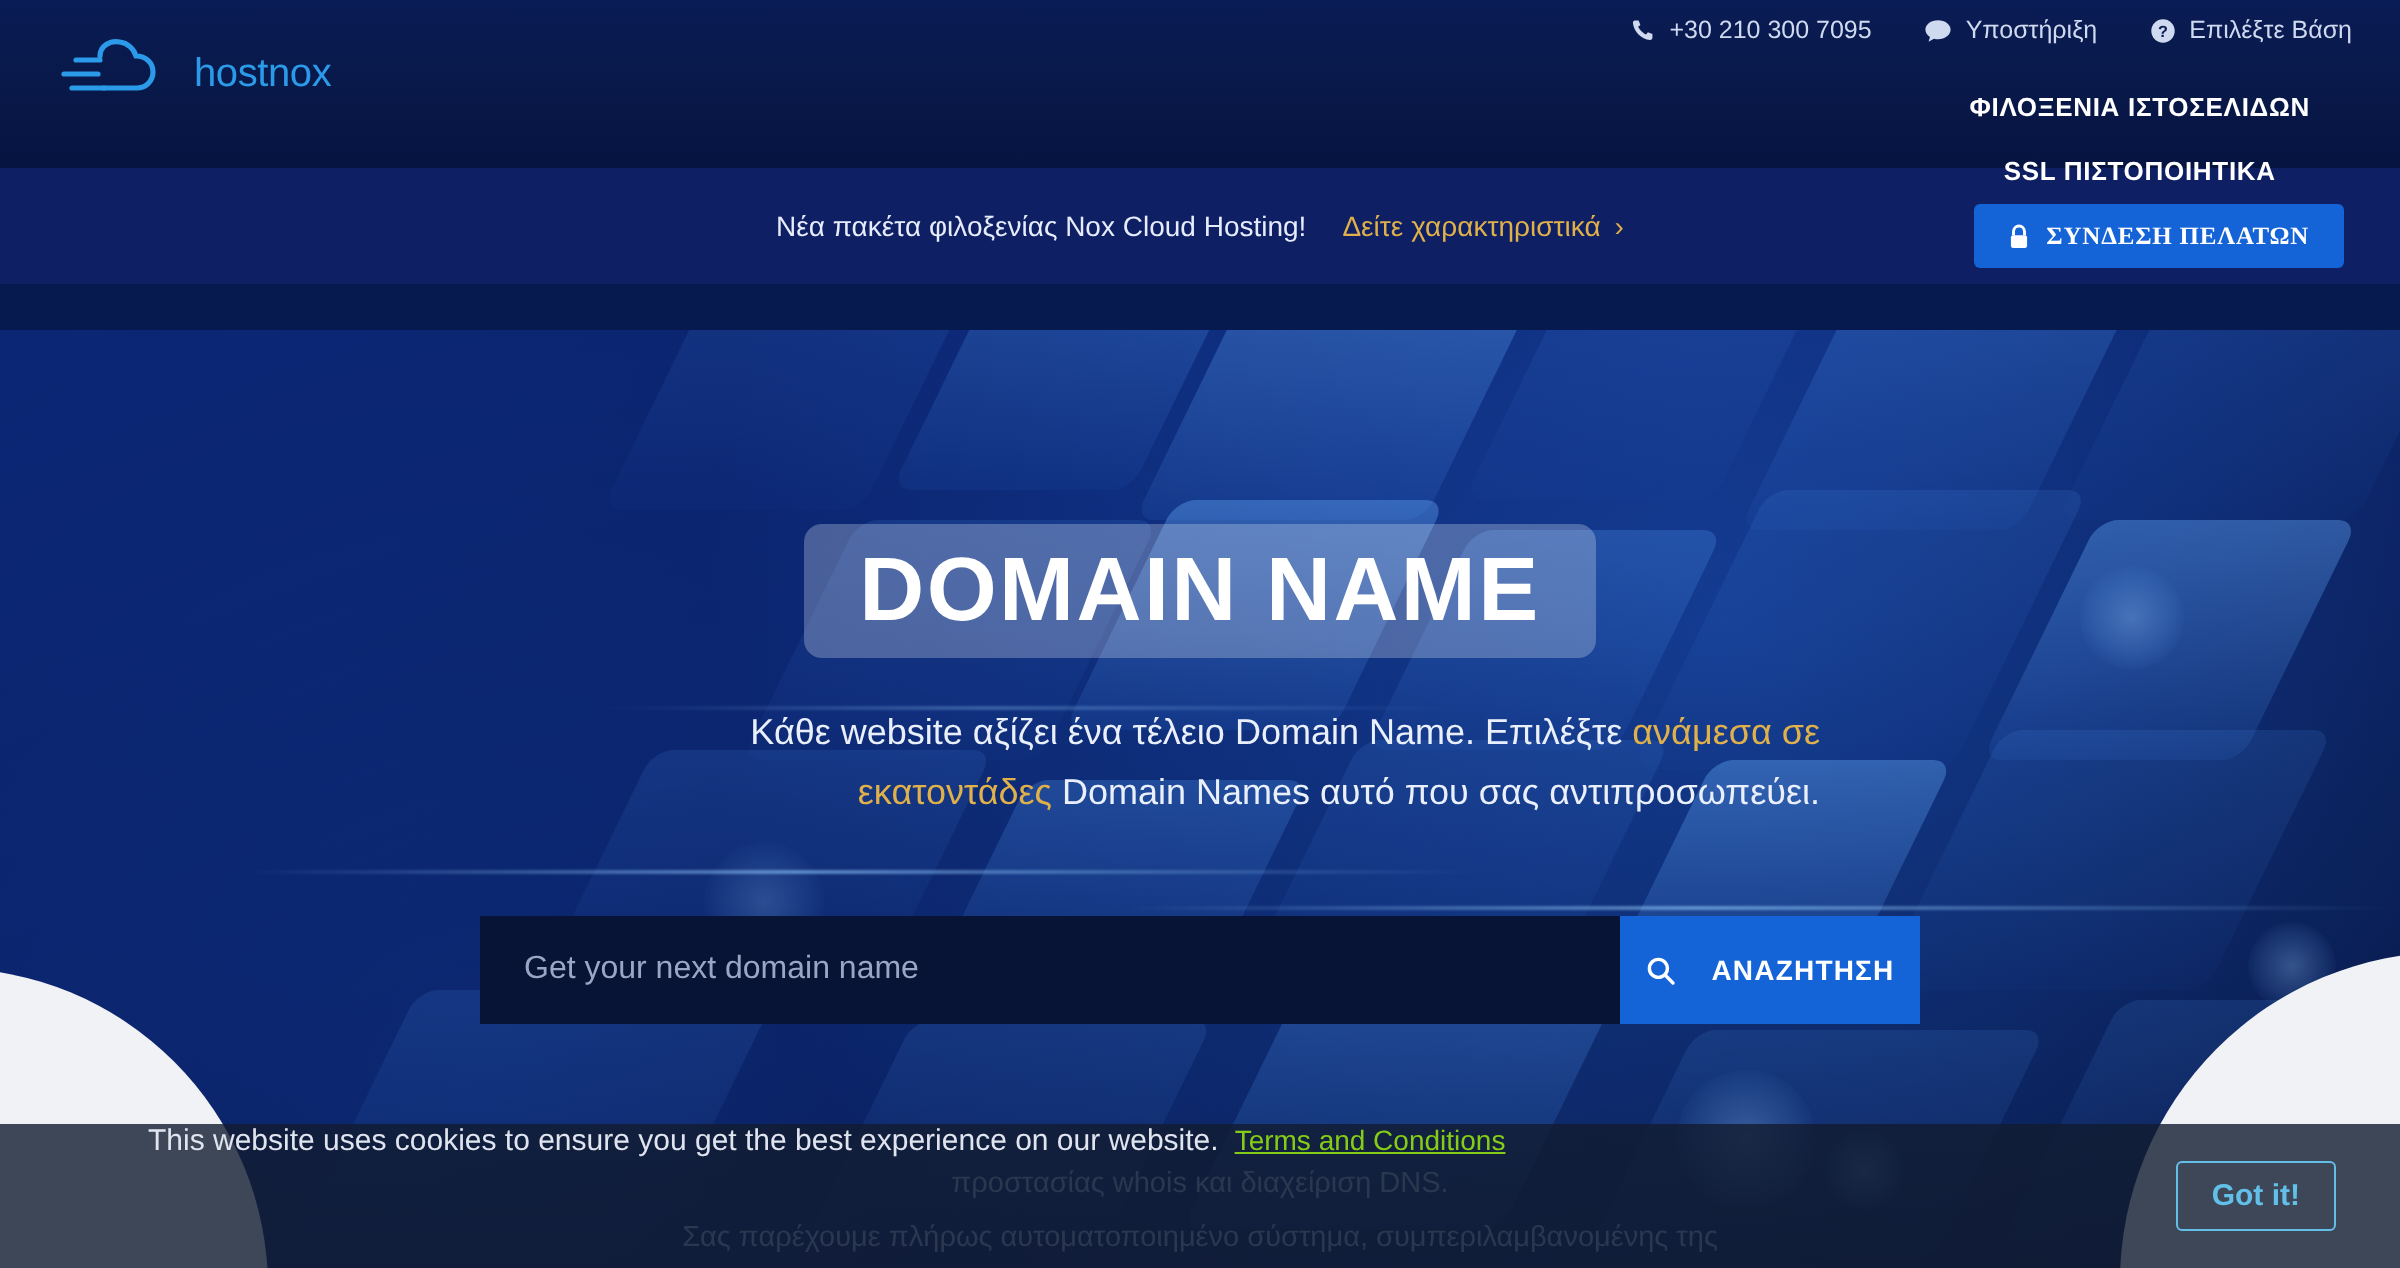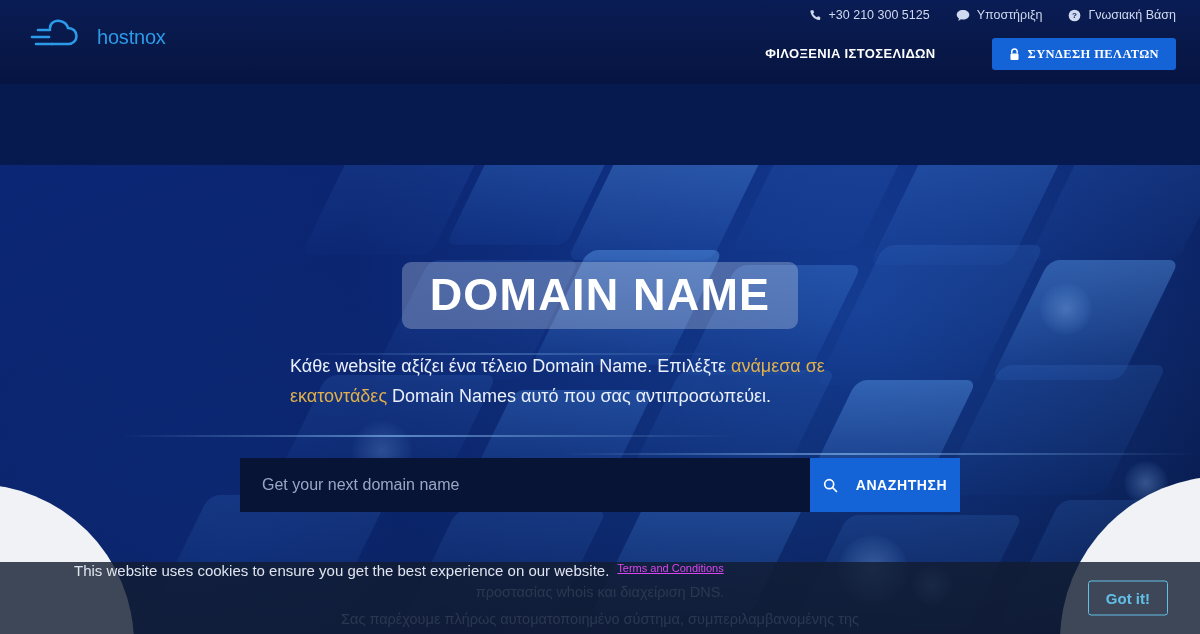--- a/index.html
+++ b/index.html
@@ -30,21 +30,21 @@
   .topbar {
     position: absolute; right: 24px; top: 8px;
     display: flex; align-items: center; gap: 26px;
     font-size: 12.5px; color: #cfd9ef;
   }
   .topbar-item { display: flex; align-items: center; gap: 7px; cursor: pointer; white-space: nowrap; }
   .topbar-item svg { display: block; }
 
   .mainnav {
     position: absolute; right: 24px; top: 38px;
-    display: flex; align-items: center; gap: 16px;
+    display: flex; align-items: center; gap: 0; flex-direction: column;
   }
   .nav-link {
     font-size: 13px; font-weight: 700; letter-spacing: 0.35px;
     color: #ffffff; cursor: pointer; white-space: nowrap;
     padding: 0 21px; line-height: 32px;
   }
   .login-btn {
     display: flex; align-items: center; gap: 8px;
     background: #1464d8; color: #fff;
     font-size: 12.5px; font-weight: 700; letter-spacing: 0.4px;
@@ -113,21 +113,21 @@
   .hero-title-plate {
     background: rgba(214,226,243,0.30);
     border-radius: 9px;
     padding: 10px 28px 12px;
   }
   .hero-title {
     font-size: 45px; font-weight: 700; color: #ffffff;
     letter-spacing: 1.2px; line-height: 1.0; white-space: nowrap;
   }
   .hero-sub {
-    margin-top: 22px; width: 620px; text-align: left;
+    margin-top: 22px; width: 620px; text-align: right;
     font-size: 18px; line-height: 1.67; color: #eaf0fb;
   }
   .hero-sub .hl { color: #e0b04a; }
 
   .search-row {
     margin-top: 47px; display: flex; align-items: center;
   }
   .search-input {
     width: 570px; height: 54px;
     background: #081435; border: none; outline: none;
@@ -154,21 +154,21 @@
   
   .cookie {
     position: absolute; left: 0; bottom: 0; width: 1200px; height: 72px;
     background: rgba(18,28,48,0.80);
     display: flex; align-items: flex-start; z-index: 40; padding-left: 44px;
   }
   .cookie-text {
     margin-left: 30px; font-size: 15px; color: #dfe4ee;
   }
   .cookie-link {
-    margin-left: 8px; font-size: 11px; color: #d946ef;
+    margin-left: 8px; font-size: 14px; color: #84cc16;
     text-decoration: underline; cursor: pointer;
   }
   .cookie-btn {
     position: absolute; right: 32px; top: 50%; transform: translateY(-50%);
     border: 1px solid #62c0e8; background: transparent;
     color: #62c0e8; font-size: 15px; font-weight: 700;
     padding: 8px 17px; border-radius: 3px; cursor: pointer;
     font-family: "Liberation Sans", sans-serif;
   }
 </style>
@@ -191,55 +191,68 @@
       <span class="logo-text">hostnox</span>
     </div>
 
     <div class="topbar">
       <div class="topbar-item">
         <span>
           <svg width="13" height="13" viewBox="0 0 16 16">
             <path d="M3 1.5 L5.3 1.5 L6.4 4.3 L5 5.4 C5.8 7.2 8.1 9.4 9.9 10.2 L11 8.8 L13.8 9.9 L13.8 12.2 C13.8 13 13.1 13.6 12.3 13.5 C6.9 12.9 2.4 8.4 1.8 3 C1.7 2.2 2.3 1.5 3 1.5 Z" fill="#cfd9ef"></path>
           </svg>
         </span>
-        <span>+30 210 300 5125</span>
+        <span>+30 210 300 7095</span>
       </div>
       <div class="topbar-item">
         <span>
           <svg width="14" height="13" viewBox="0 0 16 14">
             <path d="M8 0.8 C3.9 0.8 0.8 3.2 0.8 6.2 C0.8 7.9 1.8 9.4 3.4 10.4 L2.6 13.2 L5.7 11.4 C6.4 11.6 7.2 11.7 8 11.7 C12.1 11.7 15.2 9.3 15.2 6.2 C15.2 3.2 12.1 0.8 8 0.8 Z" fill="#cfd9ef"></path>
           </svg>
         </span>
         <span>Υποστήριξη</span>
       </div>
       <div class="topbar-item">
         <span>
           <svg width="13" height="13" viewBox="0 0 16 16">
             <circle cx="8" cy="8" r="7.2" fill="#cfd9ef"></circle>
             <text x="8" y="11.6" font-size="10" font-weight="bold" text-anchor="middle" fill="#0a1c55" font-family="Liberation Sans, sans-serif">?</text>
           </svg>
         </span>
-        <span>Γνωσιακή Βάση</span>
+        <span>Επιλέξτε Βάση</span>
       </div>
     </div>
 
     <div class="mainnav">
       <div class="nav-link">ΦΙΛΟΞΕΝΙΑ ΙΣΤΟΣΕΛΙΔΩΝ</div>
+      <div class="nav-link">SSL ΠΙΣΤΟΠΟΙΗΤΙΚΑ</div>
       <div class="login-btn">
         <span>
           <svg width="11" height="13" viewBox="0 0 12 14">
             <path d="M3 6 V4.2 C3 2.4 4.3 1 6 1 C7.7 1 9 2.4 9 4.2 V6" fill="none" stroke="#fff" stroke-width="1.6"></path>
             <rect x="1.6" y="6" width="8.8" height="7" rx="1.2" fill="#fff"></rect>
           </svg>
         </span>
         <span>ΣΥΝΔΕΣΗ ΠΕΛΑΤΩΝ</span>
       </div>
     </div>
   </div>
 
+  <div class="announce">
+    <span class="announce-text">Νέα πακέτα φιλοξενίας Nox Cloud Hosting!</span>
+    <span class="announce-link">
+      <span>Δείτε χαρακτηριστικά</span>
+      <span>›</span>
+    </span>
+    <span class="announce-close">
+      <svg width="22" height="22" viewBox="0 0 22 22">
+        <path d="M4 4 L18 18 M18 4 L4 18" stroke="#ffffff" stroke-width="1.5" stroke-linecap="round"></path>
+      </svg>
+    </span>
+  </div>
 
   <div class="hero">
 
     <div class="hero-panels">
       <div class="panel faint" style="left:330px; top:-30px;  width:130px; height:120px;"></div>
       <div class="panel" style="left:470px; top:-20px;  width:120px; height:100px;"></div>
       <div class="panel bright" style="left:600px; top:-40px;  width:145px; height:135px;"></div>
       <div class="panel faint" style="left:760px; top:-30px;  width:125px; height:115px;"></div>
       <div class="panel" style="left:900px; top:-25px;  width:140px; height:125px;"></div>
       <div class="panel faint" style="left:1060px;top:-35px;  width:150px; height:130px;"></div>

